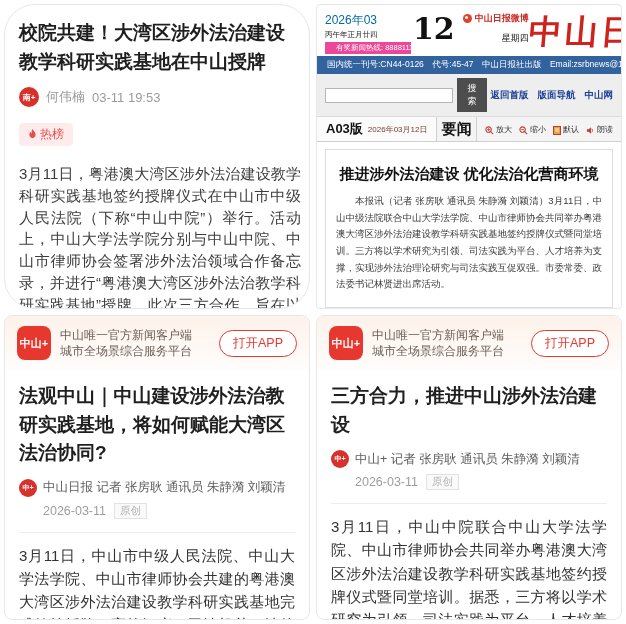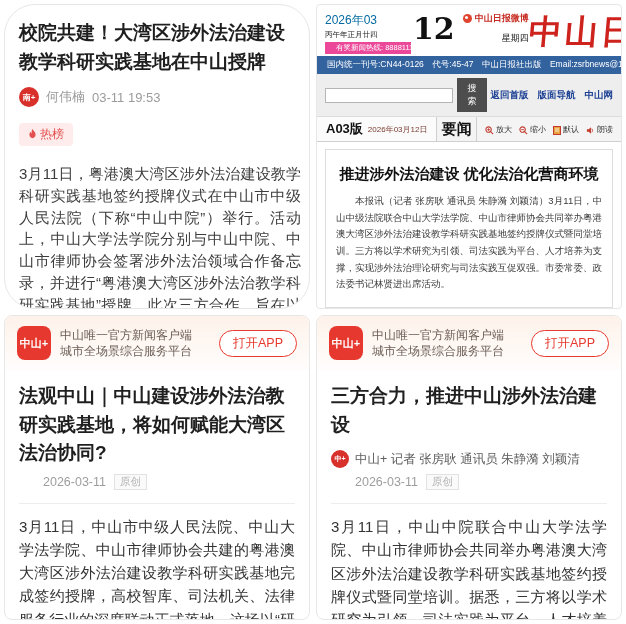--- a/index.html
+++ b/index.html
@@ -182,20 +182,24 @@
   <div class="panel">
     <div class="app-banner">
       <div class="app-logo">中山+</div>
       <div class="app-lines">
         <div>中山唯一官方新闻客户端</div>
         <div>城市全场景综合服务平台</div>
       </div>
       <button class="open-app">打开APP</button>
     </div>
     <div class="bc-title">法观中山｜中山建设涉外法治教研实践基地，将如何赋能大湾区法治协同?</div>
+    <div class="byline-row">
+      <span class="byline-logo">中+</span>
+      <span class="byline-txt">中山日报 记者 张房耿 通讯员 朱静漪 刘颖清</span>
+    </div>
     <div class="date-row">
       <span class="date-txt">2026-03-11</span>
       <span class="orig-badge">原创</span>
     </div>
     <div class="card-divider"></div>
     <div class="bc-body">3月11日，中山市中级人民法院、中山大学法学院、中山市律师协会共建的粤港澳大湾区涉外法治建设教学科研实践基地完成签约授牌，高校智库、司法机关、法律服务行业的深度联动正式落地，这场以“研审融合、协同</div>
   </div>
 
   <div class="panel">
     <div class="app-banner">

